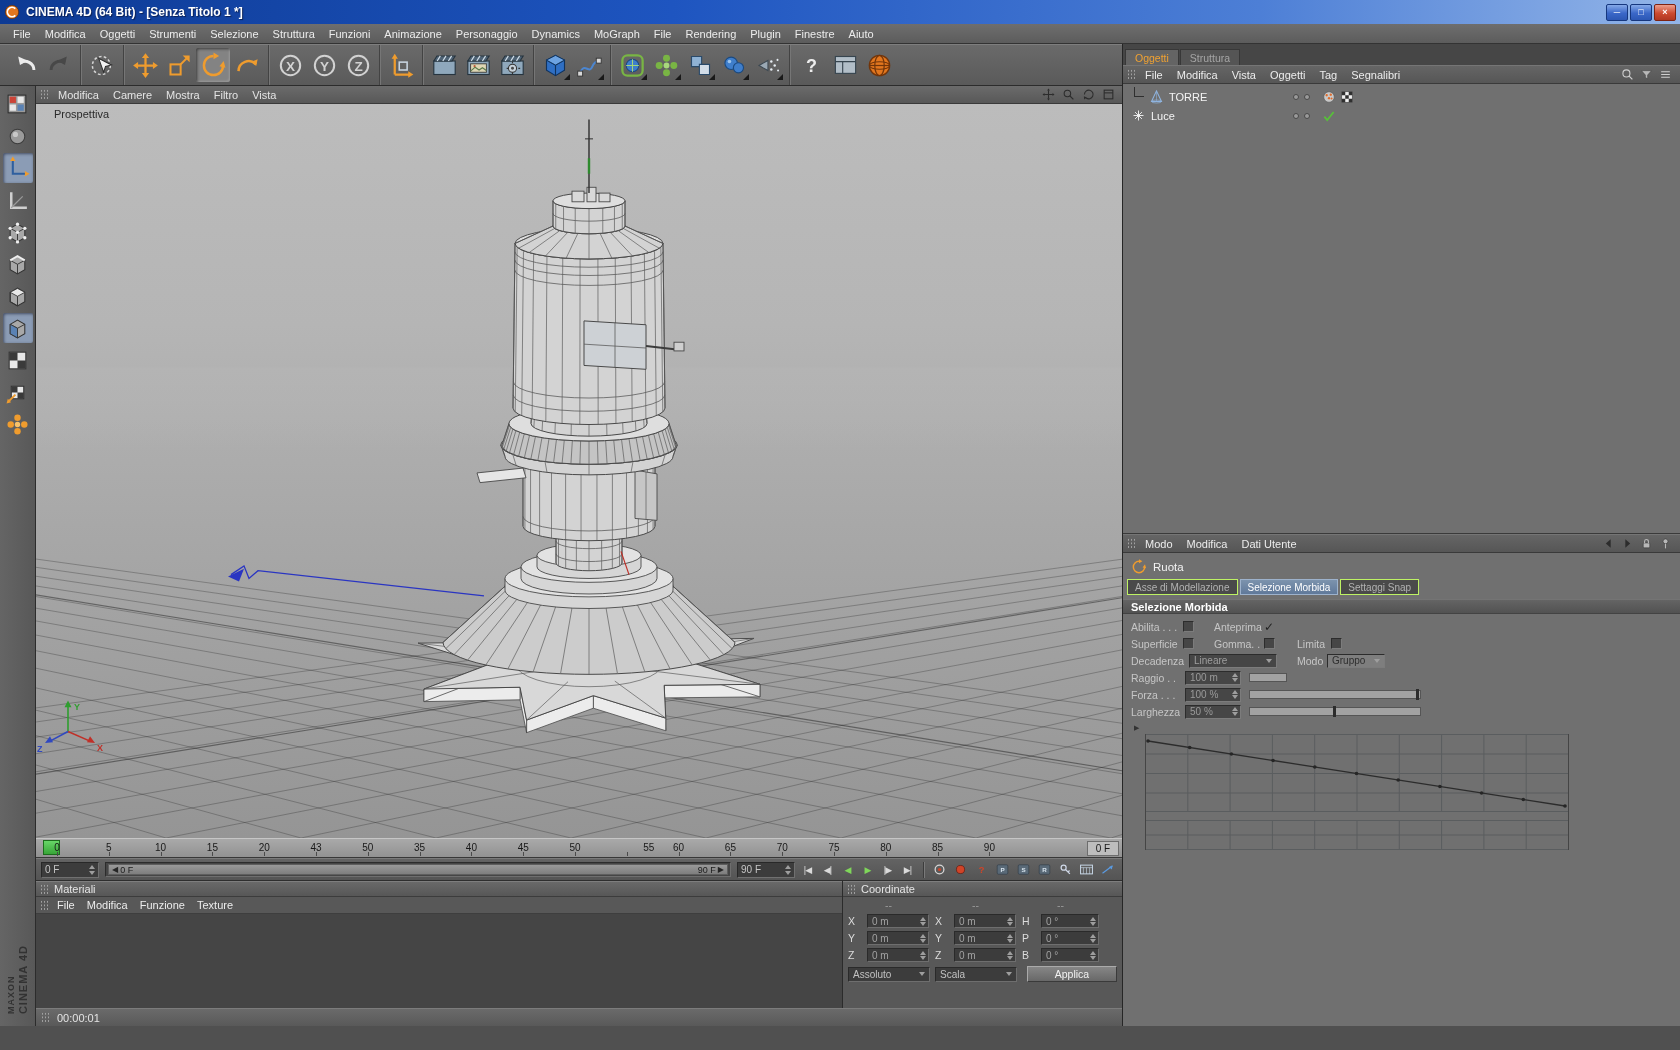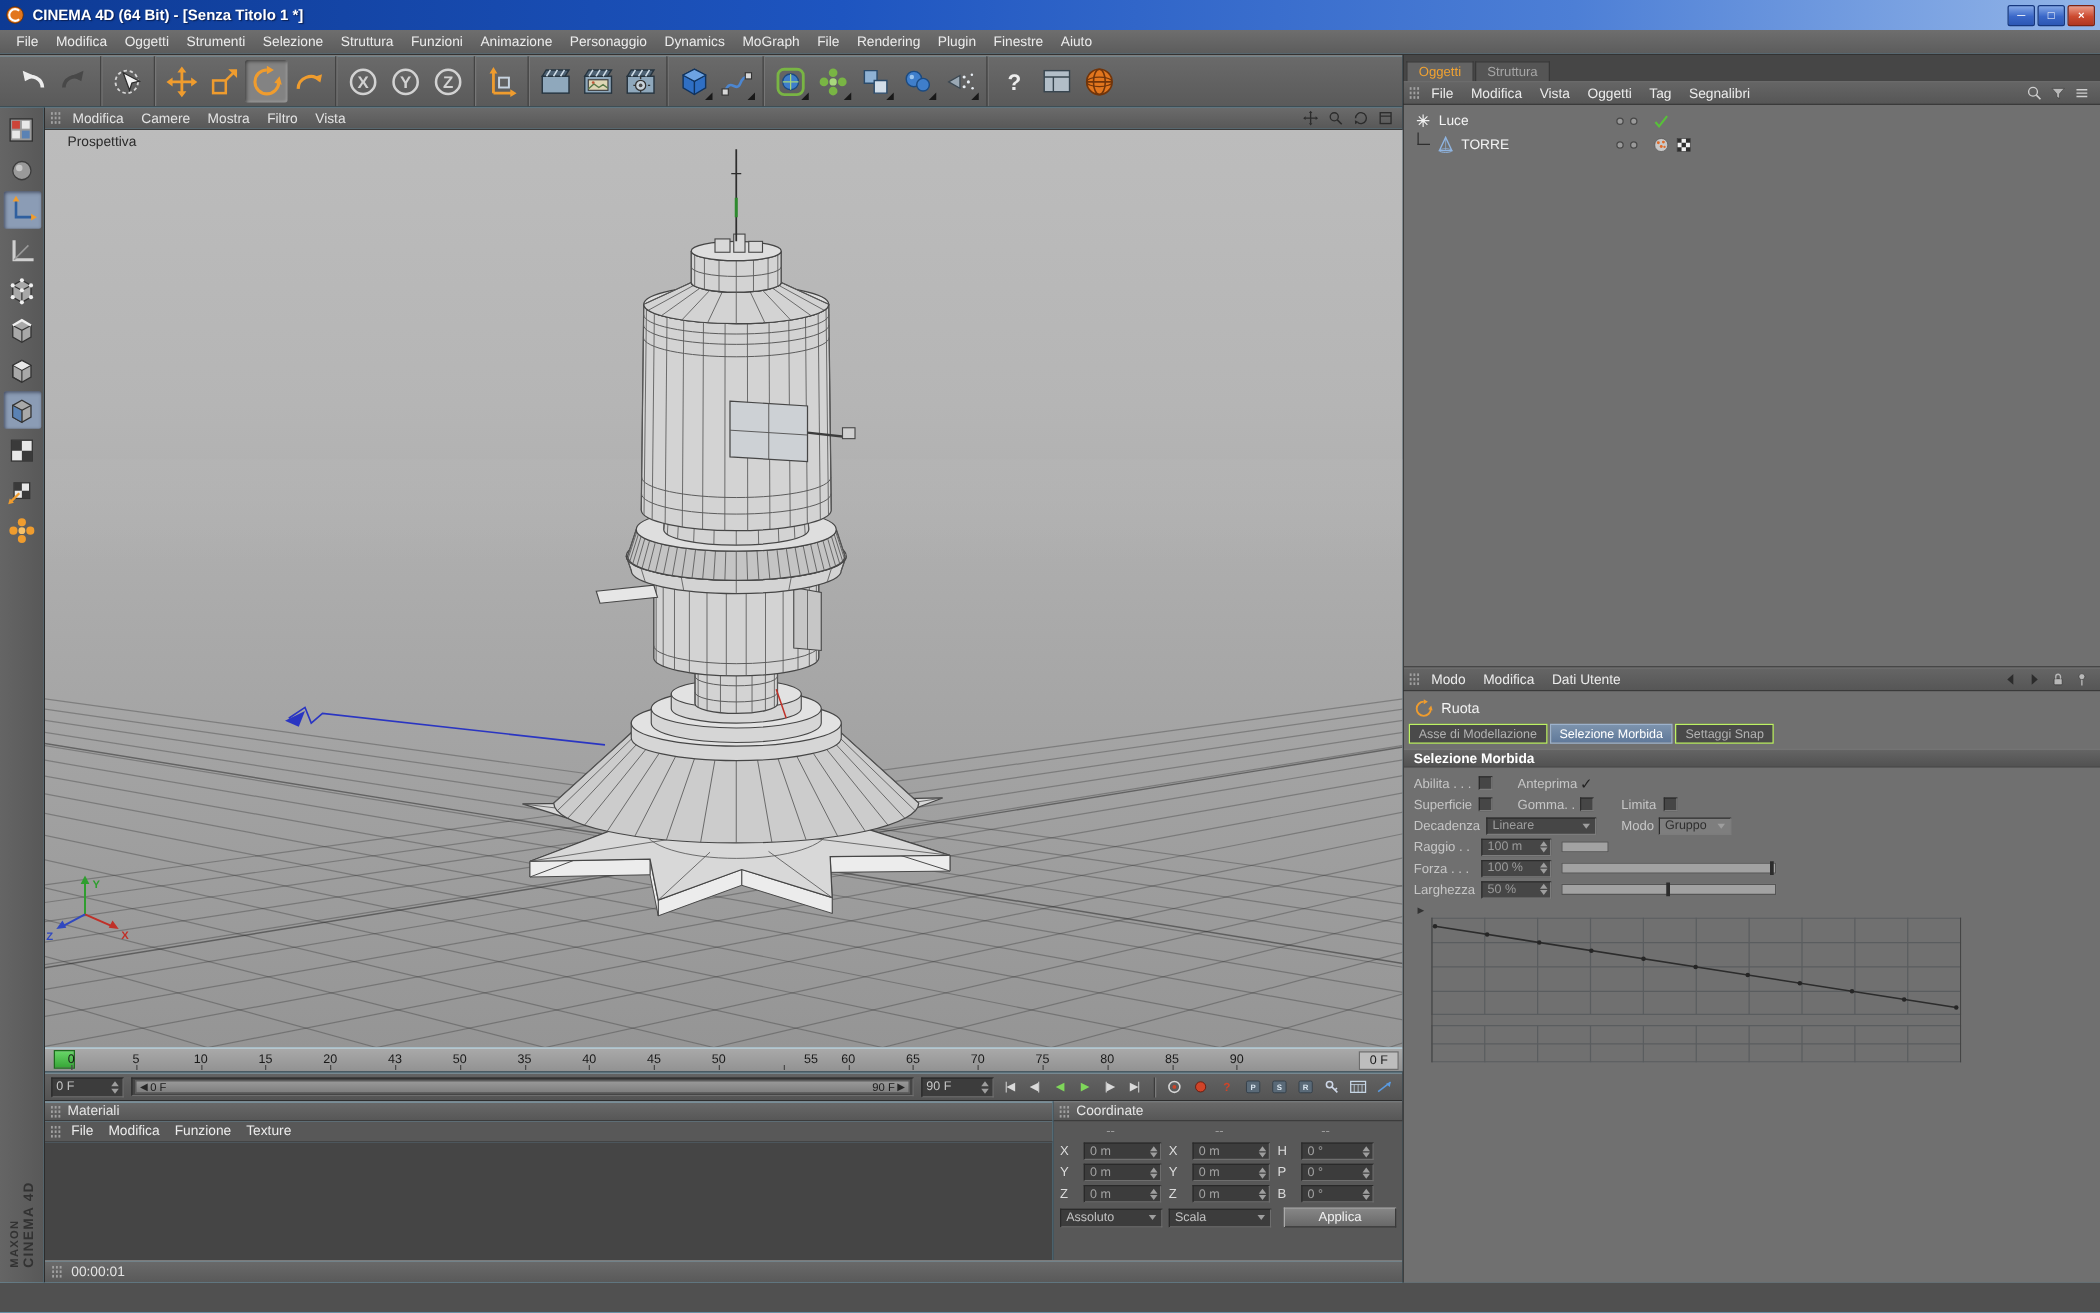--- a/index.html
+++ b/index.html
@@ -1083,40 +1083,20 @@
               </span>
               <span>
                 <svg viewBox="0 0 24 24">
                   <path d="M4 7h16M4 12h16M4 17h16" stroke="#cfcfcf" stroke-width="2"></path>
                 </svg>
               </span>
             </span>
         </div>
         <div class="om-list" id="omList">
             <div class="obj-row">
-              <span class="obj-icon">
-                <svg viewBox="0 0 24 24">
-                  <path d="M12 4v16M4 12h16M6.5 6.5l11 11M17.5 6.5l-11 11" stroke="#f0f0f0" stroke-width="1.5"></path>
-                  <circle cx="12" cy="12" r="2.2" fill="#f0f0f0"></circle>
-                </svg>
-              </span>
-              <span>Luce</span>
-              <span class="obj-toggles">
-                <span class="dot"></span>
-                <span class="dot"></span>
-              </span>
-              <span class="obj-tags">
-                <span>
-                  <svg viewBox="0 0 24 24">
-                    <path d="M4 13l5 6L20 5" fill="none" stroke="#58c03a" stroke-width="3"></path>
-                  </svg>
-                </span>
-              </span>
-            </div>
-            <div class="obj-row">
               <span class="tree"></span>
               <span class="obj-icon">
                 <svg viewBox="0 0 24 24">
                   <path d="M12 3L4 20h16z" fill="none" stroke="#8fb4e0" stroke-width="1.7"></path>
                   <path d="M12 3v17" stroke="#8fb4e0" stroke-width="0.9"></path>
                   <ellipse cx="12" cy="20" rx="8" ry="2.4" fill="none" stroke="#8fb4e0" stroke-width="1.1"></ellipse>
                 </svg>
               </span>
               <span>TORRE</span>
               <span class="obj-toggles">
@@ -1130,20 +1110,40 @@
                     <circle cx="8" cy="9" r="2" fill="#e06a28"></circle>
                     <circle cx="15" cy="8" r="2" fill="#e06a28"></circle>
                     <circle cx="12" cy="14" r="2" fill="#e06a28"></circle>
                     <circle cx="16.5" cy="14.5" r="1.6" fill="#e06a28"></circle>
                   </svg>
                 </span>
                 <span>
                   <svg viewBox="0 0 24 24">
                     <rect x="3" y="3" width="18" height="18" fill="#f0f0f0" stroke="#444"></rect>
                     <path d="M3 3h6v6H3zM15 3h6v6h-6zM9 9h6v6H9zM3 15h6v6H3zM15 15h6v6h-6z" fill="#2f2f2f"></path>
+                  </svg>
+                </span>
+              </span>
+            </div>
+            <div class="obj-row">
+              <span class="obj-icon">
+                <svg viewBox="0 0 24 24">
+                  <path d="M12 4v16M4 12h16M6.5 6.5l11 11M17.5 6.5l-11 11" stroke="#f0f0f0" stroke-width="1.5"></path>
+                  <circle cx="12" cy="12" r="2.2" fill="#f0f0f0"></circle>
+                </svg>
+              </span>
+              <span>Luce</span>
+              <span class="obj-toggles">
+                <span class="dot"></span>
+                <span class="dot"></span>
+              </span>
+              <span class="obj-tags">
+                <span>
+                  <svg viewBox="0 0 24 24">
+                    <path d="M4 13l5 6L20 5" fill="none" stroke="#58c03a" stroke-width="3"></path>
                   </svg>
                 </span>
               </span>
             </div>
           </div>
       </div>
 
       <div class="attr">
         <div class="attr-menu">
           <span class="grip"></span>

